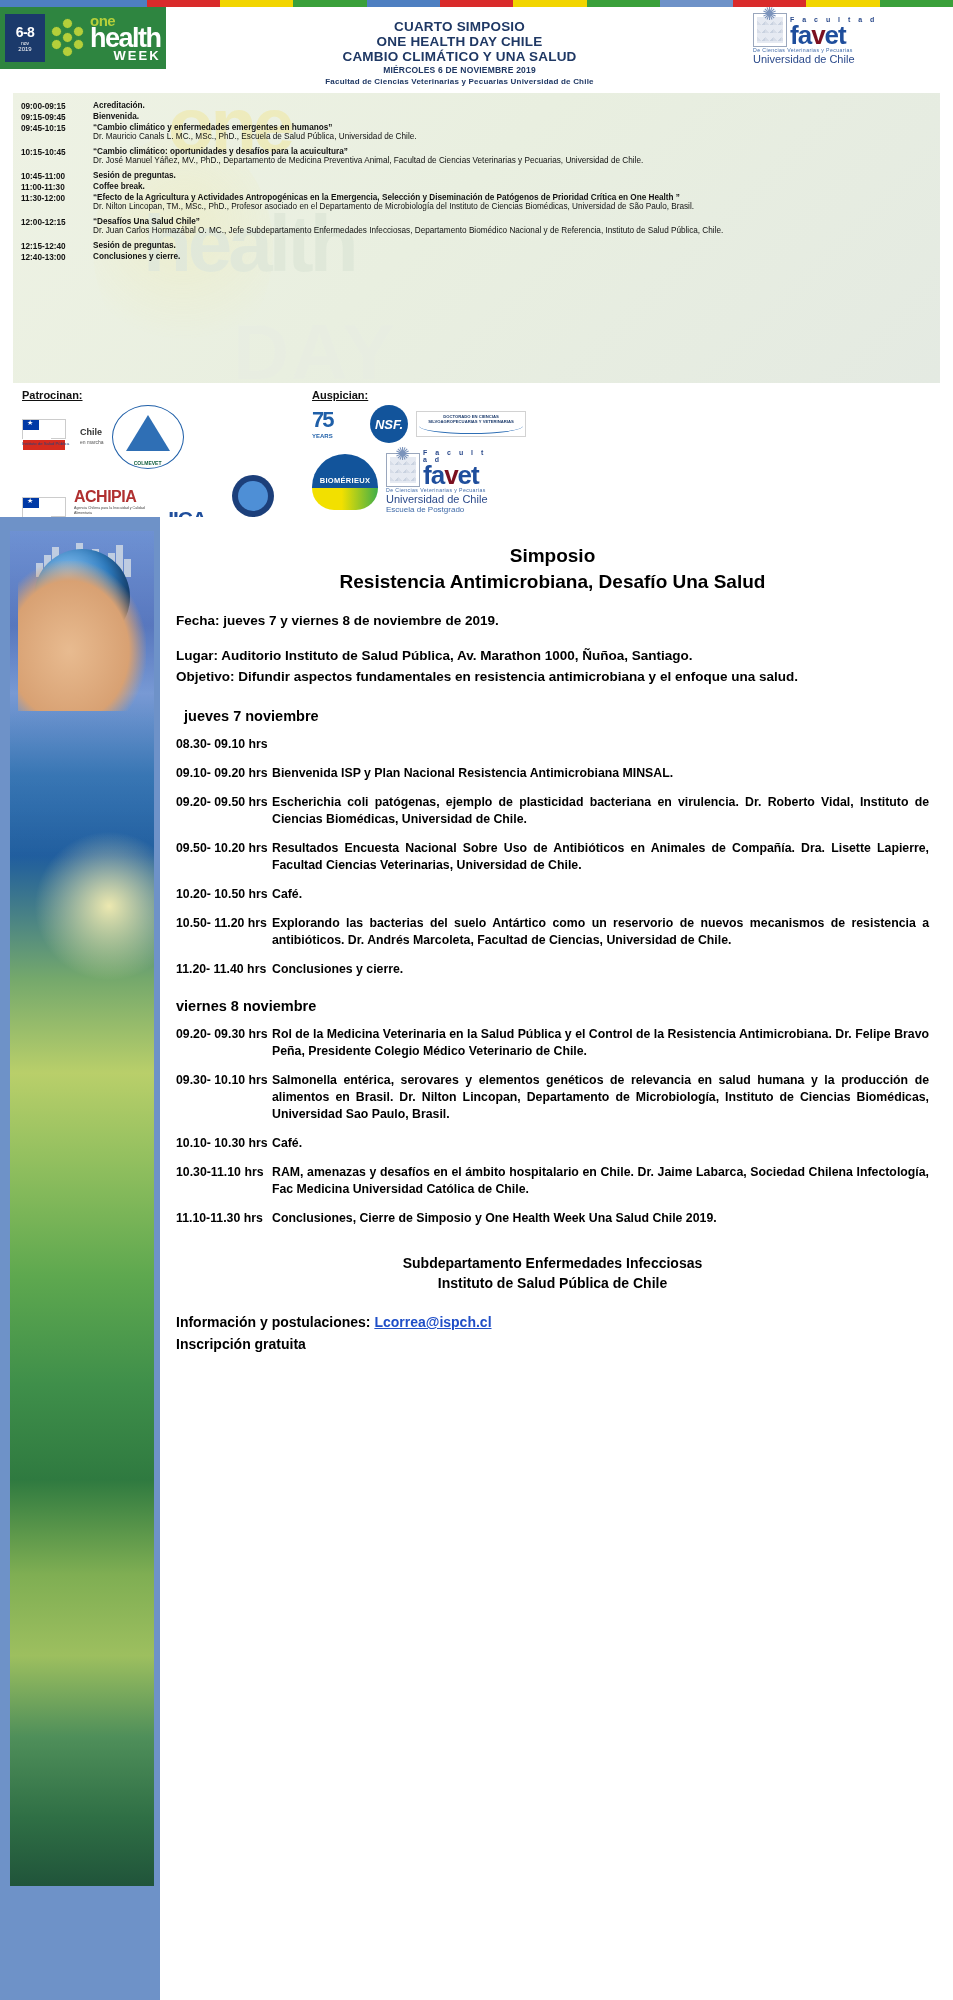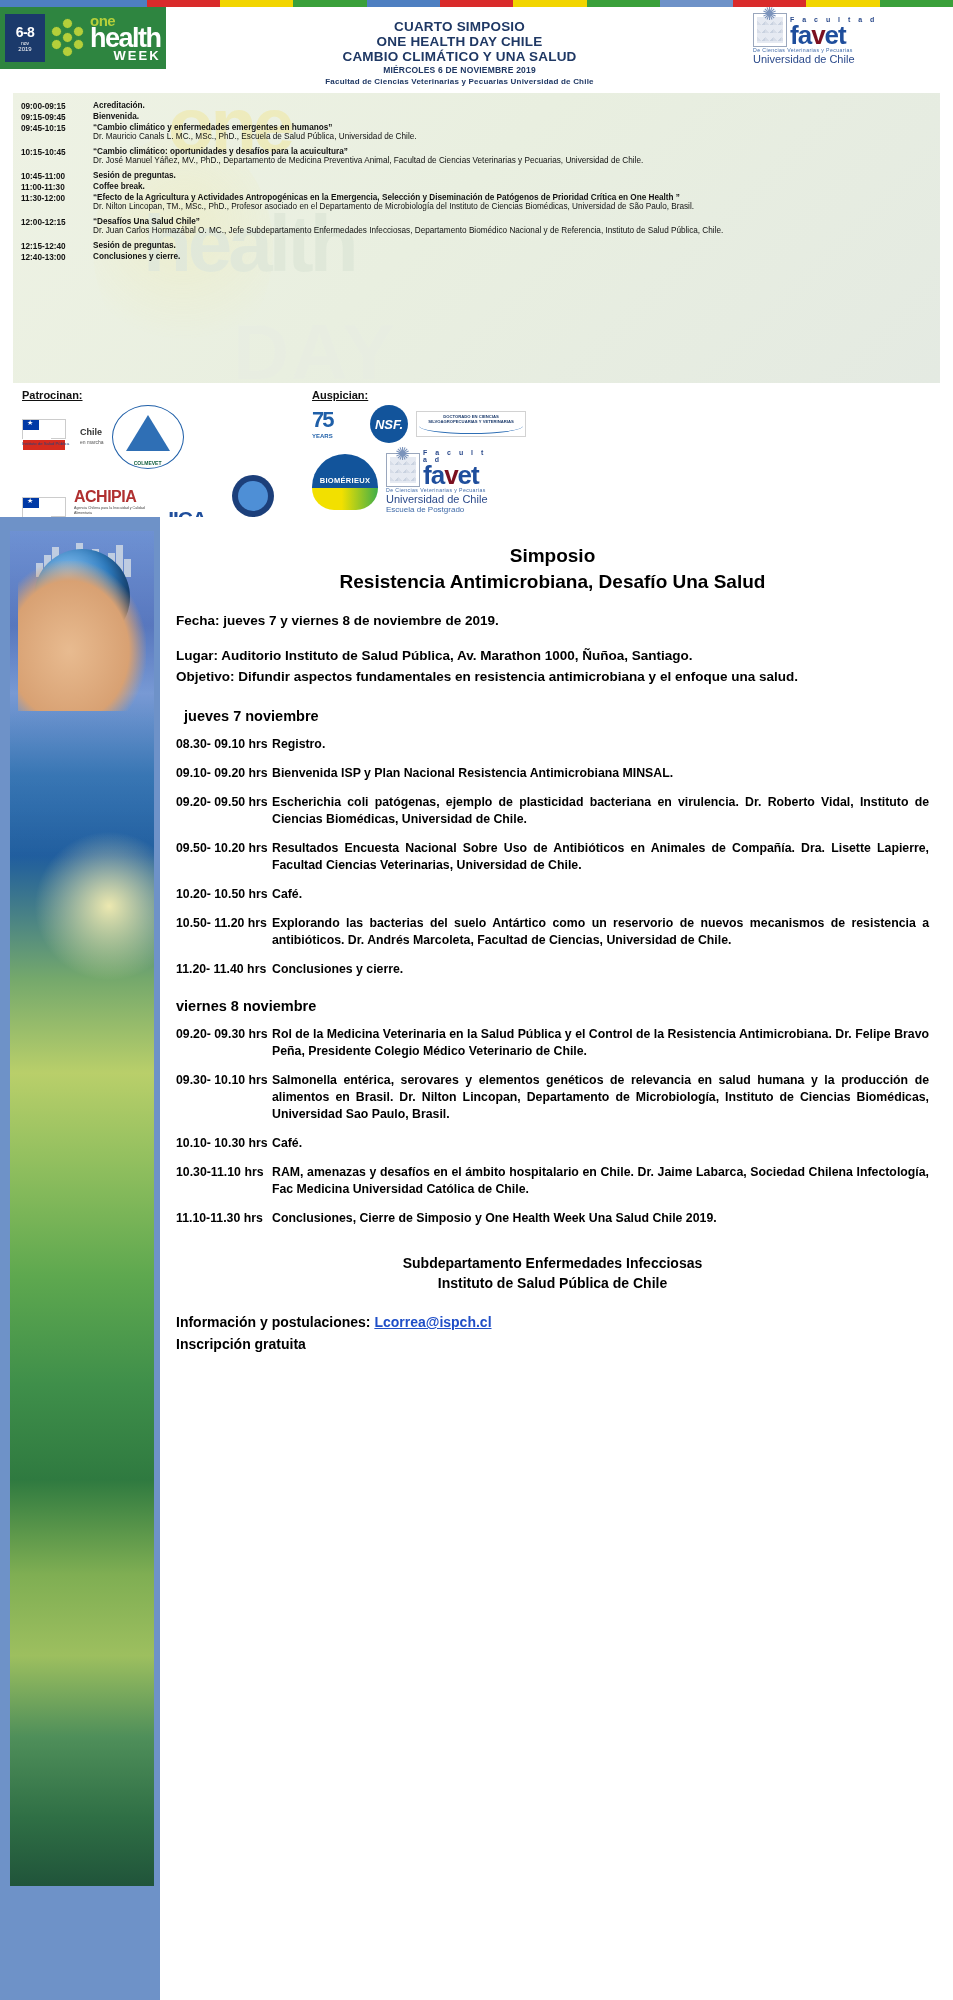--- a/index.html
+++ b/index.html
@@ -461,21 +461,20 @@
     </div>
 
     <div class="p2-block">Fecha: jueves 7 y viernes 8 de noviembre de 2019.</div>
     <div class="p2-block just">Lugar: Auditorio Instituto de Salud Pública,  Av. Marathon 1000, Ñuñoa, Santiago.</div>
     <div class="p2-block just" style="margin-top:2px;">Objetivo: Difundir aspectos fundamentales en resistencia antimicrobiana y el enfoque una salud.</div>
 
     <div class="p2-day ind">jueves 7 noviembre</div>
     <div id="day1">
         <div class="erow">
           <div class="et">08.30- 09.10 hrs</div>
-          <div class="ed">Registro.</div>
         </div>
         <div class="erow">
           <div class="et">09.10- 09.20 hrs</div>
           <div class="ed">Bienvenida  ISP y Plan Nacional Resistencia Antimicrobiana MINSAL.</div>
         </div>
         <div class="erow">
           <div class="et">09.20- 09.50 hrs</div>
           <div class="ed">Escherichia coli patógenas,       ejemplo de plasticidad bacteriana en virulencia. Dr. Roberto Vidal, Instituto de Ciencias Biomédicas, Universidad de Chile.</div>
         </div>
         <div class="erow">

